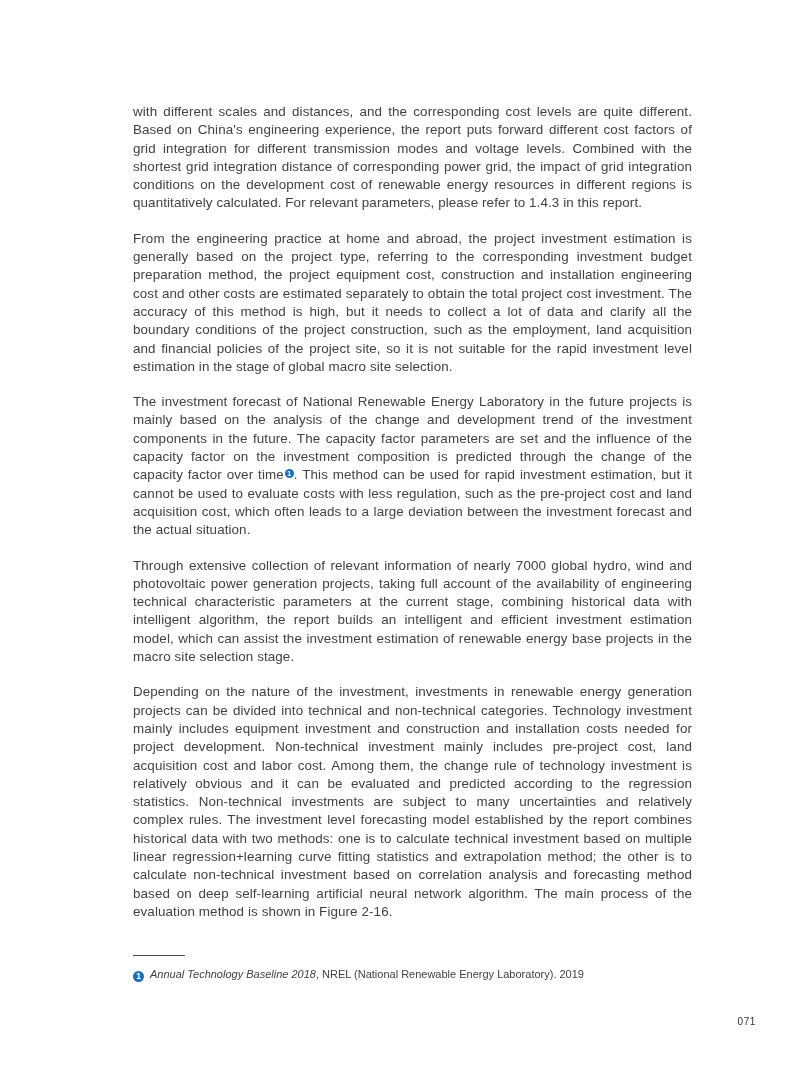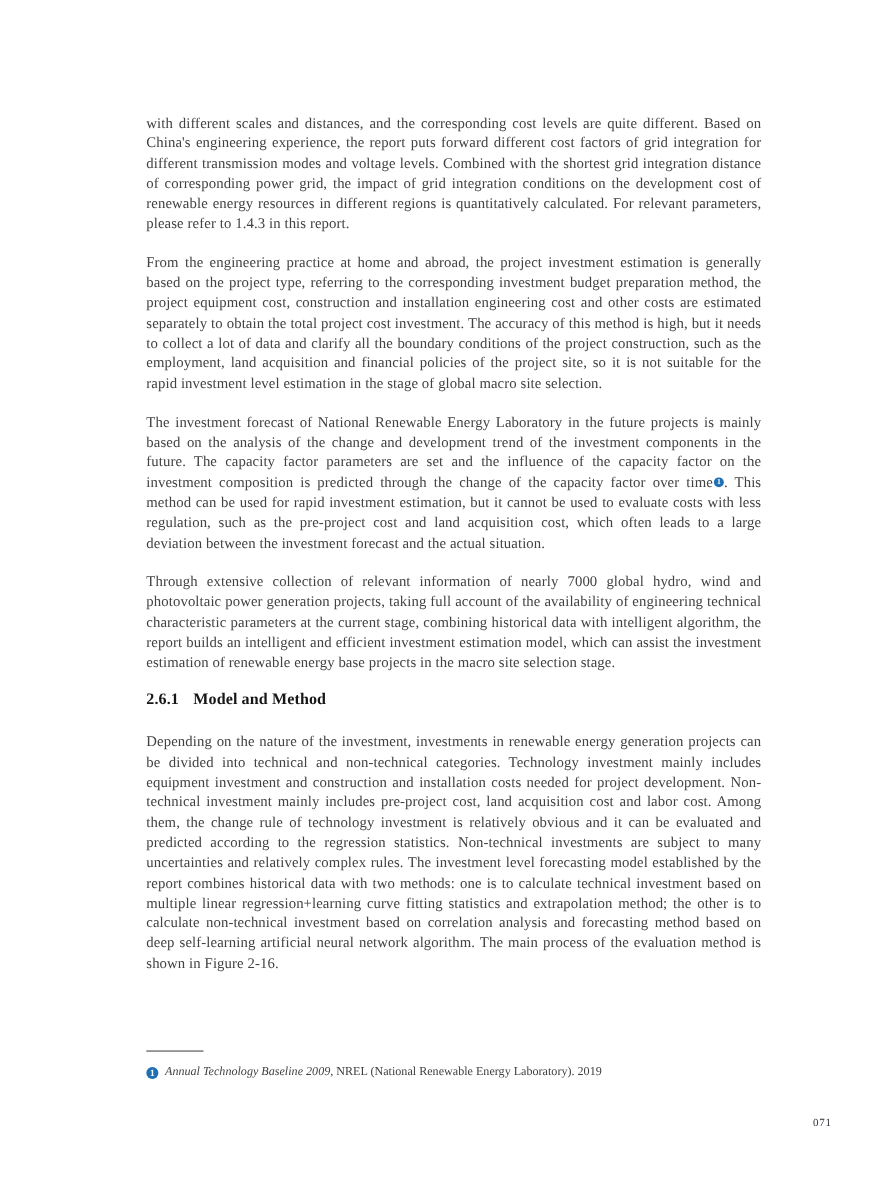--- a/index.html
+++ b/index.html
@@ -5,21 +5,21 @@
   html, body {
     margin: 0;
     padding: 0;
     background: #ffffff;
   }
   .page {
     position: relative;
     width: 793px;
     height: 1077px;
     background: #ffffff;
-    font-family: Liberation Serif, serif;
+    font-family: Liberation Sans, sans-serif;
     overflow: hidden;
   }
   .content {
     position: absolute;
     left: 133px;
     top: 103px;
     width: 559px;
   }
   .body-para {
     margin: 0 0 17px 0;
@@ -108,26 +108,25 @@
   <div class="content">
 
     <p class="body-para">with different scales and distances, and the corresponding cost levels are quite different. Based on China's engineering experience, the report puts forward different cost factors of grid integration for different transmission modes and voltage levels. Combined with the shortest grid integration distance of corresponding power grid, the impact of grid integration conditions on the development cost of renewable energy resources in different regions is quantitatively calculated. For relevant parameters, please refer to 1.4.3 in this report.</p>
 
     <p class="body-para">From the engineering practice at home and abroad, the project investment estimation is generally based on the project type, referring to the corresponding investment budget preparation method, the project equipment cost, construction and installation engineering cost and other costs are estimated separately to obtain the total project cost investment. The accuracy of this method is high, but it needs to collect a lot of data and clarify all the boundary conditions of the project construction, such as the employment, land acquisition and financial policies of the project site, so it is not suitable for the rapid investment level estimation in the stage of global macro site selection.</p>
 
     <p class="body-para"><span>The investment forecast of National Renewable Energy Laboratory in the future projects is mainly based on the analysis of the change and development trend of the investment components in the future. The capacity factor parameters are set and the influence of the capacity factor on the investment composition is predicted through the change of the capacity factor over time</span><sup class="fn-sup">1</sup><span>. This method can be used for rapid investment estimation, but it cannot be used to evaluate costs with less regulation, such as the pre-project cost and land acquisition cost, which often leads to a large deviation between the investment forecast and the actual situation.</span></p>
 
     <p class="body-para">Through extensive collection of relevant information of nearly 7000 global hydro, wind and photovoltaic power generation projects, taking full account of the availability of engineering technical characteristic parameters at the current stage, combining historical data with intelligent algorithm, the report builds an intelligent and efficient investment estimation model, which can assist the investment estimation of renewable energy base projects in the macro site selection stage.</p>
 
-    <h3 class="section-heading"><span class="sec-num">2.6.1</span><span class="sec-title">Model and Method</span></h3>
 
     <p class="body-para">Depending on the nature of the investment, investments in renewable energy generation projects can be divided into technical and non-technical categories. Technology investment mainly includes equipment investment and construction and installation costs needed for project development. Non-technical investment mainly includes pre-project cost, land acquisition cost and labor cost. Among them, the change rule of technology investment is relatively obvious and it can be evaluated and predicted according to the regression statistics. Non-technical investments are subject to many uncertainties and relatively complex rules. The investment level forecasting model established by the report combines historical data with two methods: one is to calculate technical investment based on multiple linear regression+learning curve fitting statistics and extrapolation method; the other is to calculate non-technical investment based on correlation analysis and forecasting method based on deep self-learning artificial neural network algorithm. The main process of the evaluation method is shown in Figure 2-16.</p>
 
   </div>
 
   <div class="footnote-area">
     <div class="fn-divider"></div>
-    <p class="footnote-line"><span class="fn-badge">1</span><em class="fn-src">Annual Technology Baseline 2009</em><span>, NREL (National Renewable Energy Laboratory). 2019</span></p>
+    <p class="footnote-line"><span class="fn-badge">1</span><em class="fn-src">Annual Technology Baseline 2018</em><span>, NREL (National Renewable Energy Laboratory). 2019</span></p>
   </div>
 
   <div class="page-number">071</div>
 
 </div>
 
 </body></html>

